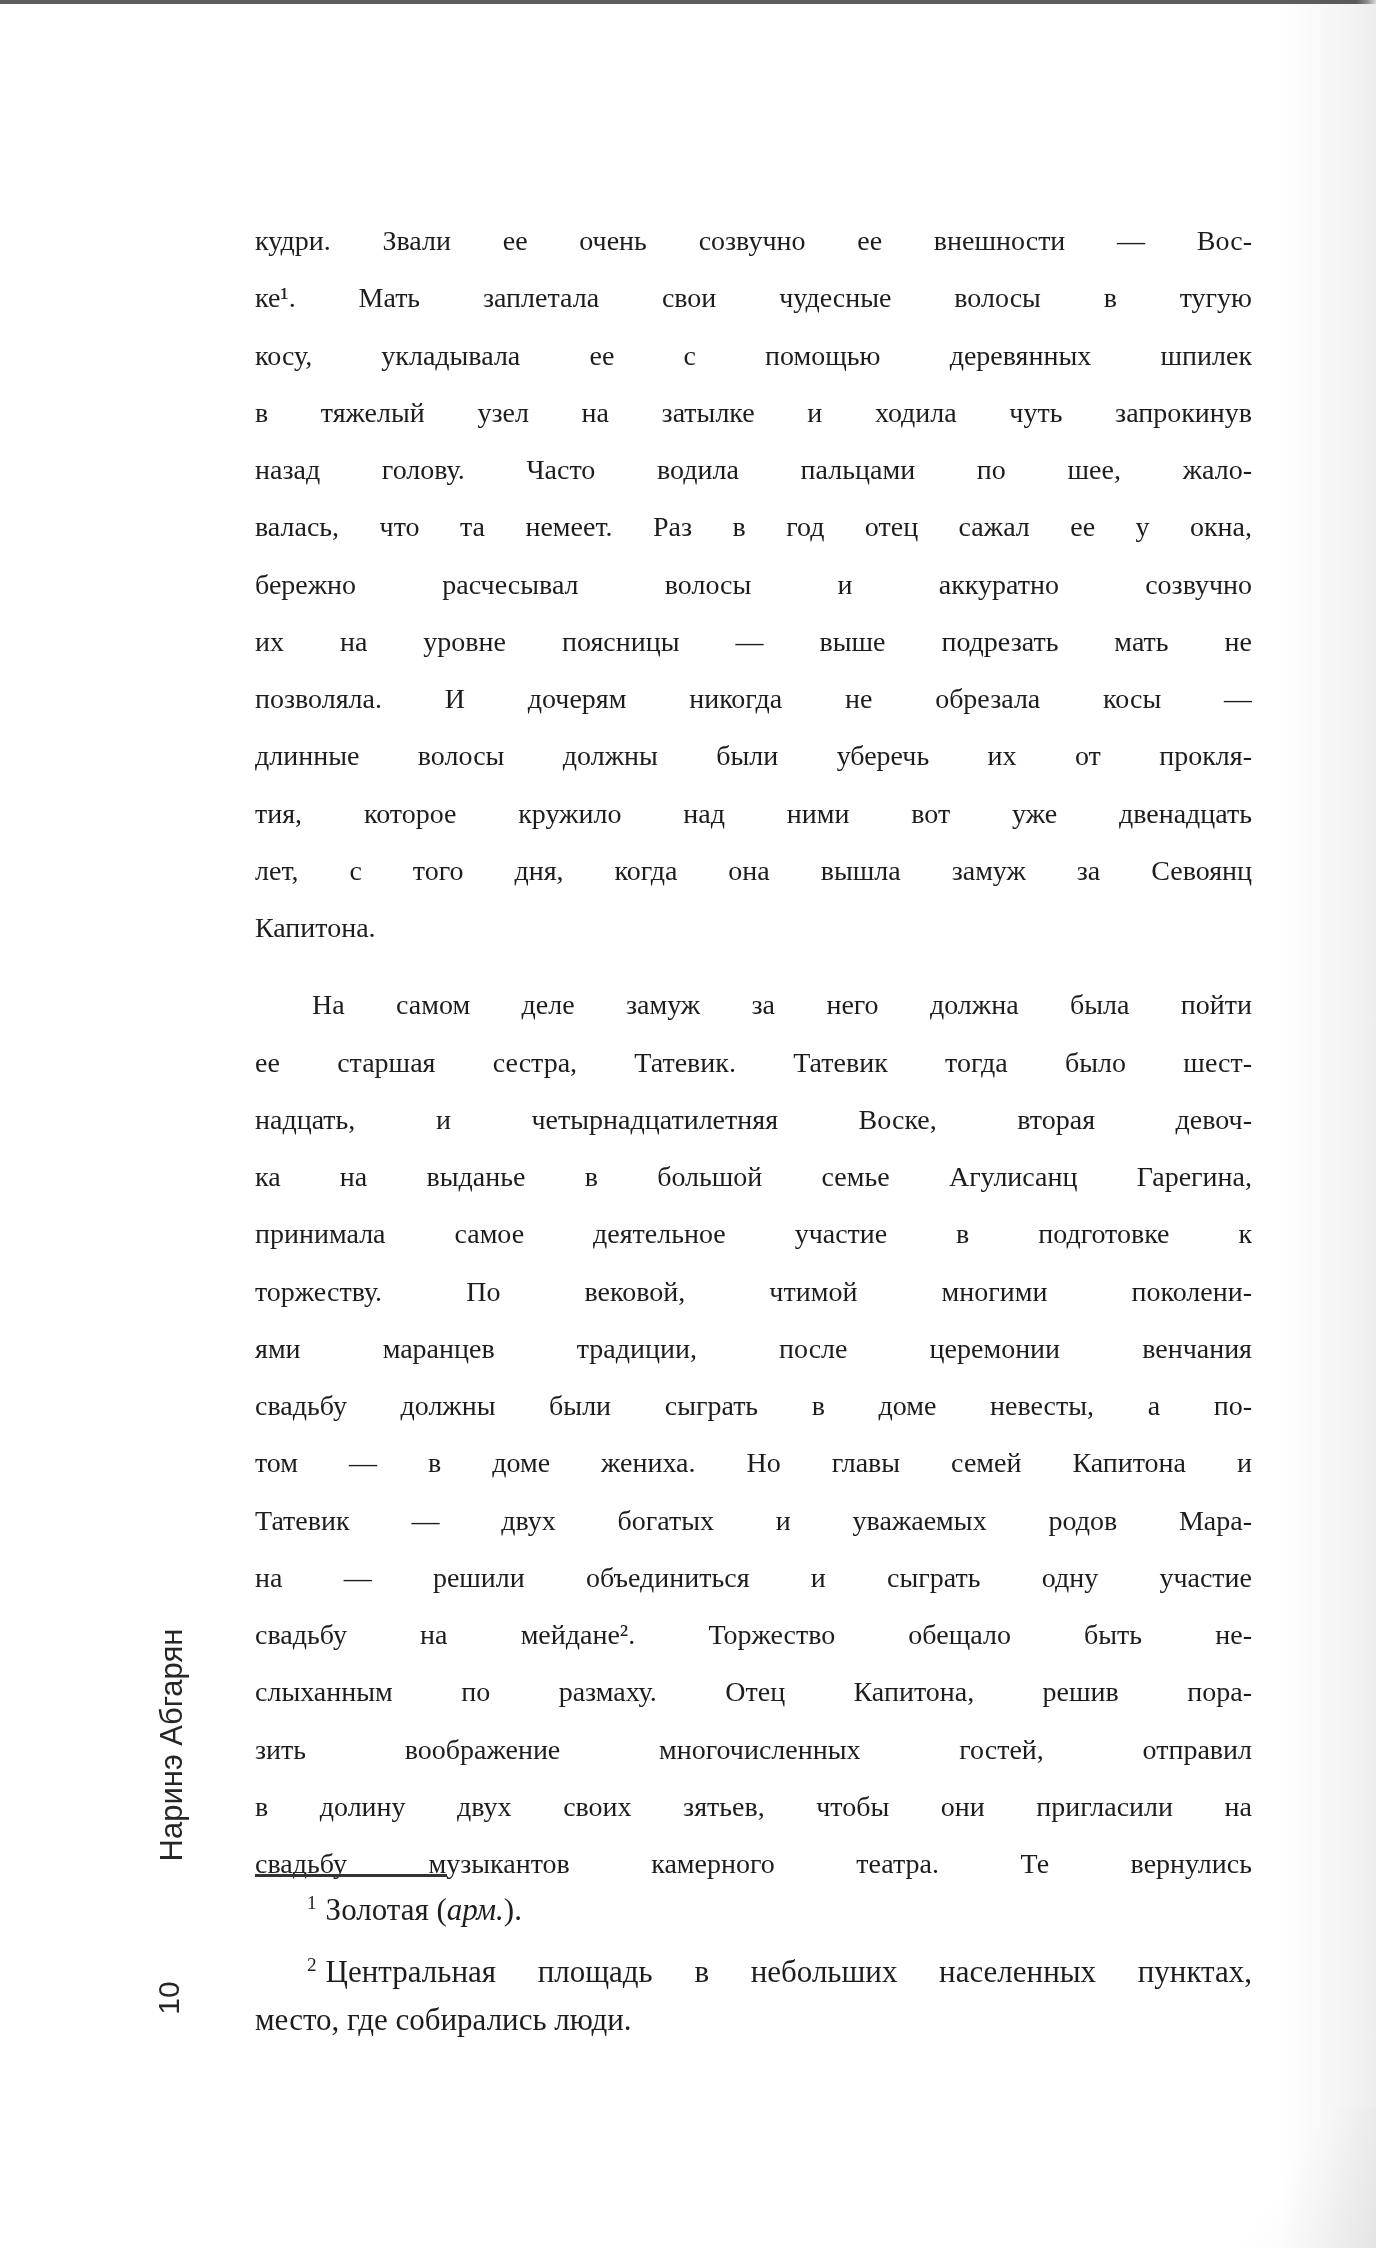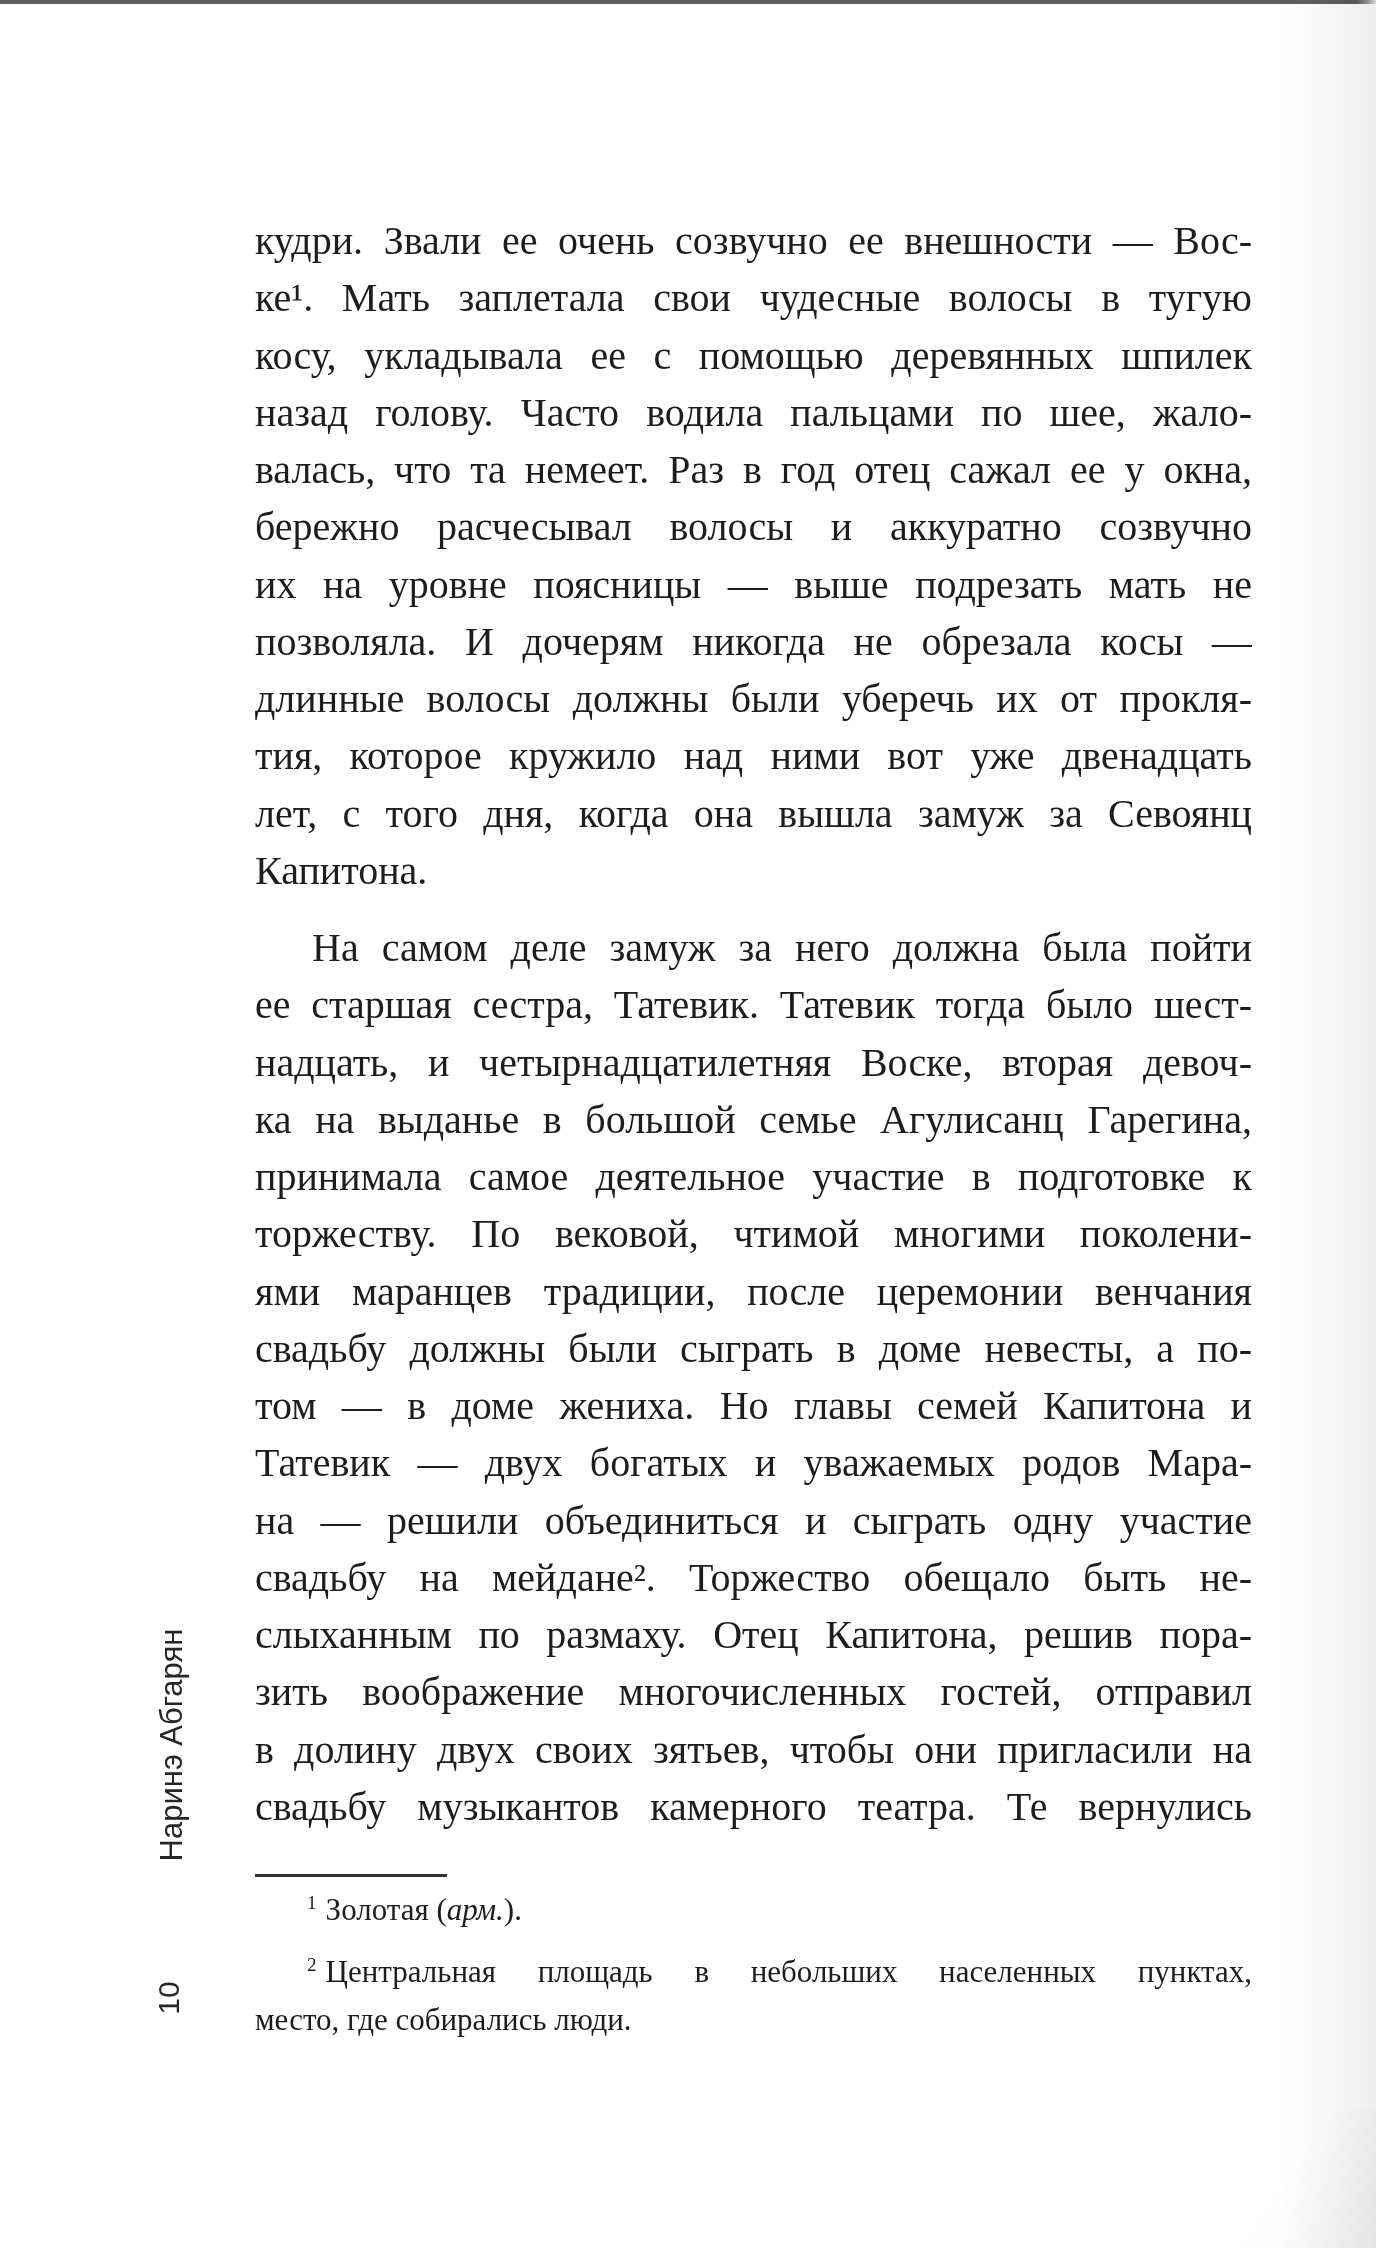--- a/index.html
+++ b/index.html
@@ -36,21 +36,21 @@
     width: 280px;
     height: 140px;
     background: linear-gradient(125deg, rgba(0,0,0,0) 62%, rgba(0,0,0,0.045) 100%);
     pointer-events: none;
   }
   .text-block {
     position: absolute;
     left: 255px;
     top: 212px;
     width: 997px;
-    font-size: 40px;
+    font-size: 28px;
     color: #1d1d1d;
   }
   .line {
     height: 57.25px;
     line-height: 57.25px;
     text-align: justify;
     text-align-last: justify;
     overflow: hidden;
     white-space: normal;
   }
@@ -108,20 +108,21 @@
 </head>
 <body>
 
 <div class="page">
   <div class="top-bar"></div>
 
   <div class="text-block">
       <div class="line">кудри. Звали ее очень созвучно ее внешности — Вос-</div>
       <div class="line">ке¹. Мать заплетала свои чудесные волосы в тугую</div>
       <div class="line">косу, укладывала ее с помощью деревянных шпилек</div>
+      <div class="line">в тяжелый узел на затылке и ходила чуть запрокинув</div>
       <div class="line">назад голову. Часто водила пальцами по шее, жало-</div>
       <div class="line">валась, что та немеет. Раз в год отец сажал ее у окна,</div>
       <div class="line">бережно расчесывал волосы и аккуратно созвучно</div>
       <div class="line">их на уровне поясницы — выше подрезать мать не</div>
       <div class="line">позволяла. И дочерям никогда не обрезала косы —</div>
       <div class="line">длинные волосы должны были уберечь их от прокля-</div>
       <div class="line">тия, которое кружило над ними вот уже двенадцать</div>
       <div class="line">лет, с того дня, когда она вышла замуж за Севоянц</div>
       <div class="line flush">Капитона.</div>
       <div class="line indent">На самом деле замуж за него должна была пойти</div>

